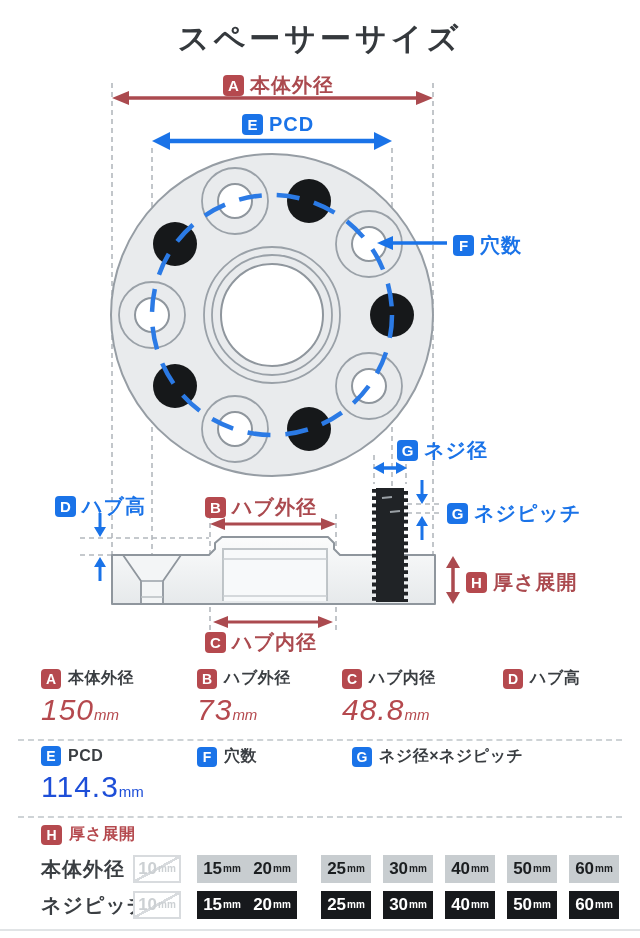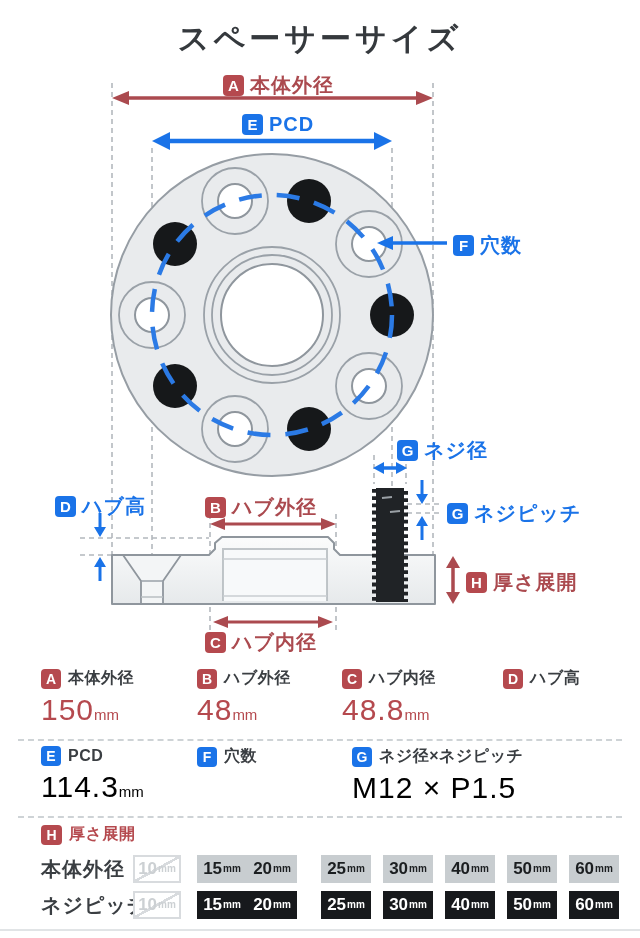--- a/index.html
+++ b/index.html
@@ -25,22 +25,22 @@
   }
   .badge.red{background:#b5494e;}
   .badge.blue{background:#1a73e8;}
   
   .spec{position:absolute;white-space:nowrap;}
   .spec .lab{display:flex;align-items:center;gap:7px;}
   .spec .lab .badge{width:20px;height:20px;line-height:20px;font-size:14px;flex-basis:20px;}
   .spec .lab .ltxt{font-size:16px;font-weight:bold;color:#3a3e42;letter-spacing:0.5px;}
   .spec .val{margin-top:4px;font-size:30px;letter-spacing:1px;}
   .spec .val .unit{font-size:15px;letter-spacing:0;}
-  .spec.red .val{color:#b5494e;}
-  .spec.blue .val{color:#000000;}
+  .spec.red .val{color:#b5494e;font-style:italic;}
+  .spec.blue .val{color:#1d4ed8;}
   
   .divider-dashed{position:absolute;left:18px;width:604px;height:0;border-top:2px dashed #ced3d6;}
   .divider-solid{position:absolute;left:0;width:640px;height:0;border-top:2px solid #e1e4e6;}
   
   .th-header{position:absolute;left:41px;display:flex;align-items:center;gap:7px;white-space:nowrap;}
   .th-header .badge{width:20px;height:20px;line-height:20px;font-size:14px;}
   .th-header .ltxt{font-size:16px;font-weight:bold;color:#b5494e;letter-spacing:0.5px;}
   .size-row{position:absolute;left:0;width:640px;height:28px;}
   .size-row .row-label{
     position:absolute;left:41px;top:1px;font-size:20px;font-weight:bold;color:#3a3e42;letter-spacing:1px;
@@ -252,21 +252,21 @@
         <span class="badge red">A</span>
         <span class="ltxt">本体外径</span>
       </div>
     <div class="val"><span>150</span><span class="unit">mm</span></div>
   </div>
   <div class="spec red" style="left:197px;top:668px">
     <div class="lab">
         <span class="badge red">B</span>
         <span class="ltxt">ハブ外径</span>
       </div>
-    <div class="val"><span>48</span><span class="unit">mm</span></div>
+    <div class="val"><span>73</span><span class="unit">mm</span></div>
   </div>
   <div class="spec red" style="left:342px;top:668px">
     <div class="lab">
         <span class="badge red">C</span>
         <span class="ltxt">ハブ内径</span>
       </div>
     <div class="val"><span>48.8</span><span class="unit">mm</span></div>
   </div>
   <div class="spec red" style="left:503px;top:668px">
     <div class="lab">
@@ -288,21 +288,20 @@
     <div class="lab">
         <span class="badge blue">F</span>
         <span class="ltxt">穴数</span>
       </div>
   </div>
   <div class="spec blue" style="left:352px;top:746px">
     <div class="lab">
         <span class="badge blue">G</span>
         <span class="ltxt">ネジ径×ネジピッチ</span>
       </div>
-    <div class="val"><span>M12 × P1.5</span><span class="unit"></span></div>
   </div>
 
   <div class="divider-dashed" style="top:816px"></div>
 
   <div class="th-header" style="top:824px">
     <span class="badge red">H</span>
     <span class="ltxt">厚さ展開</span>
   </div>
 
   <div class="size-row" style="top:855px">

